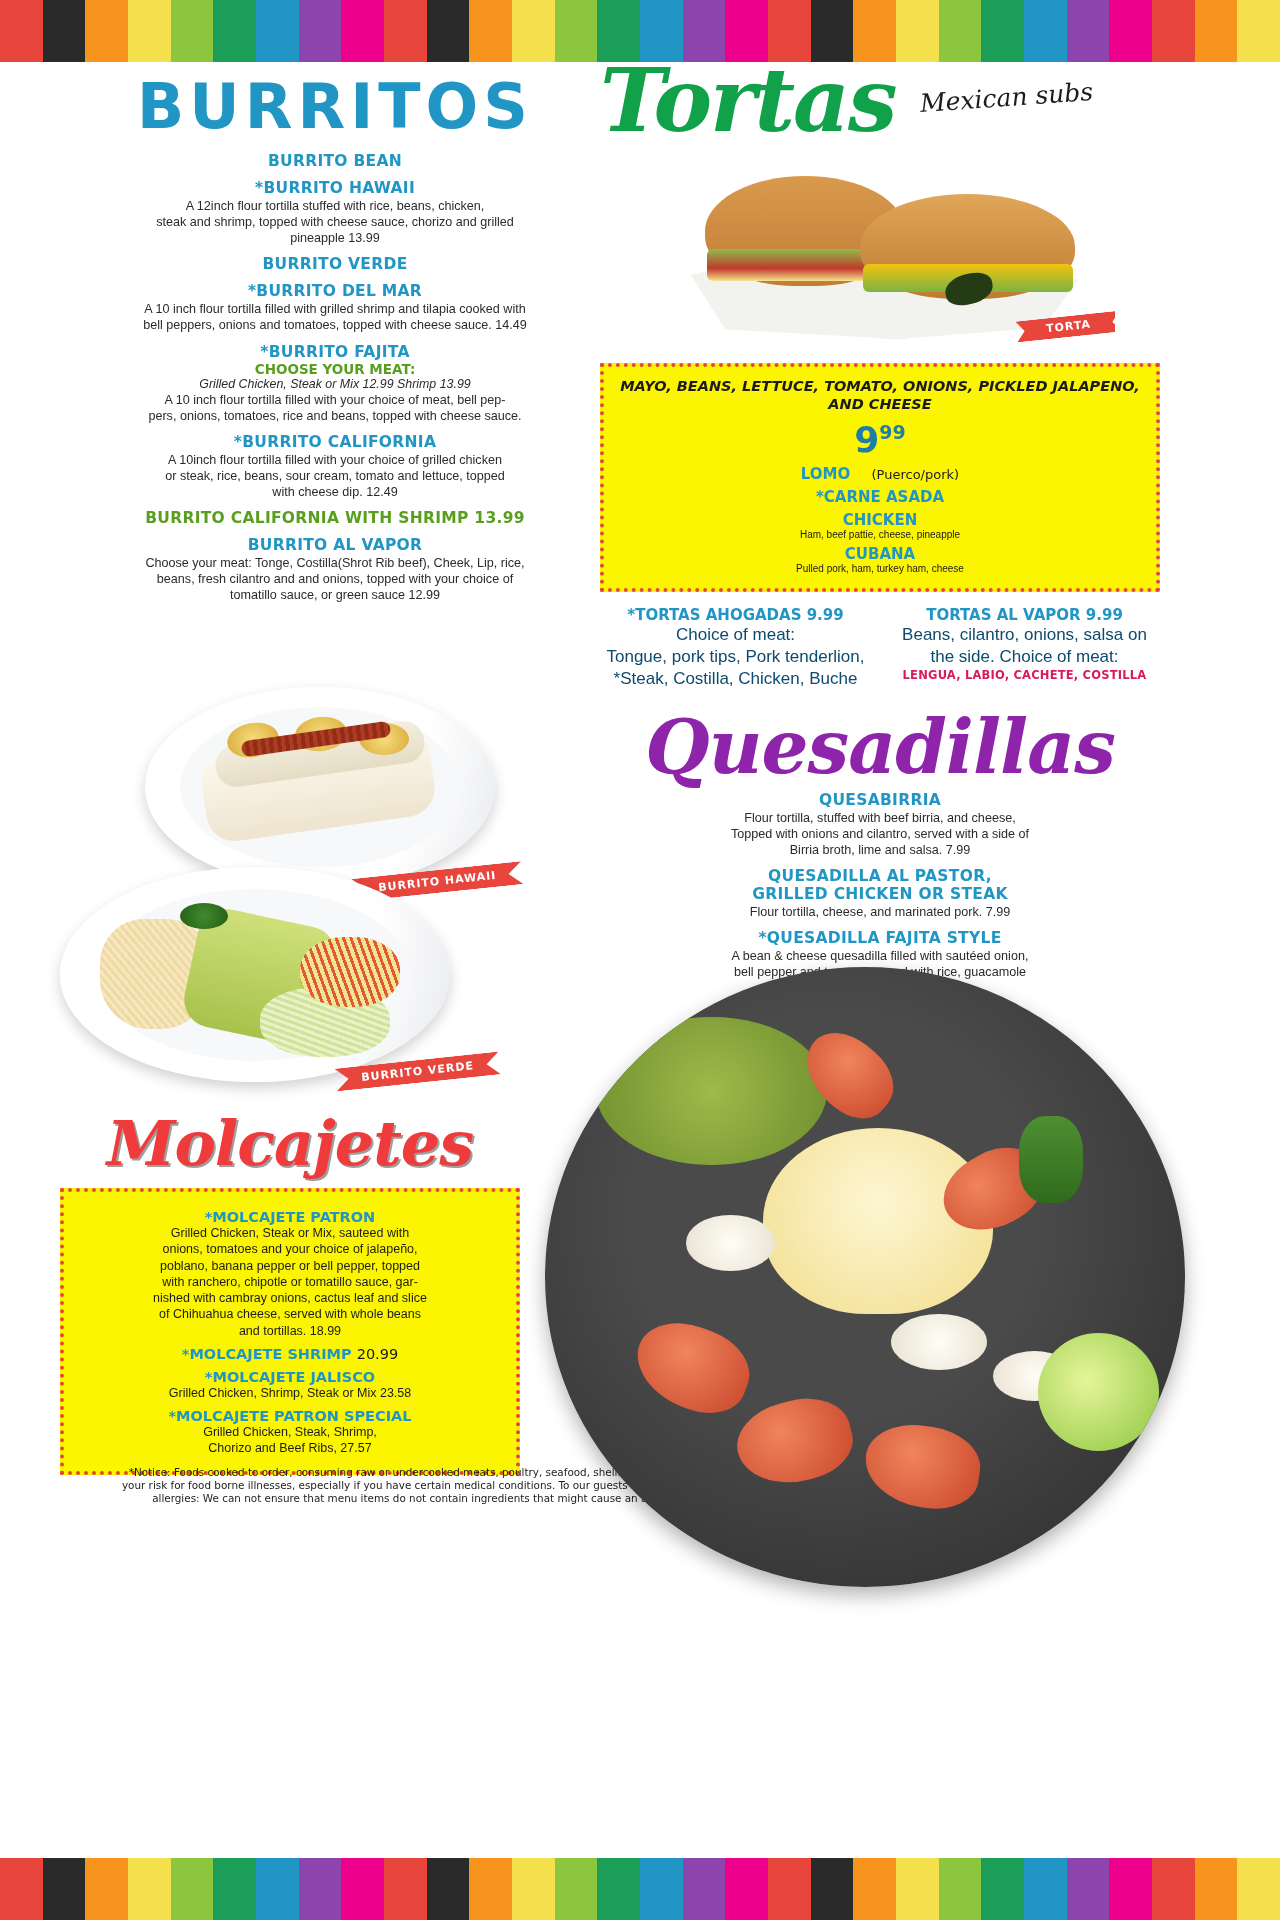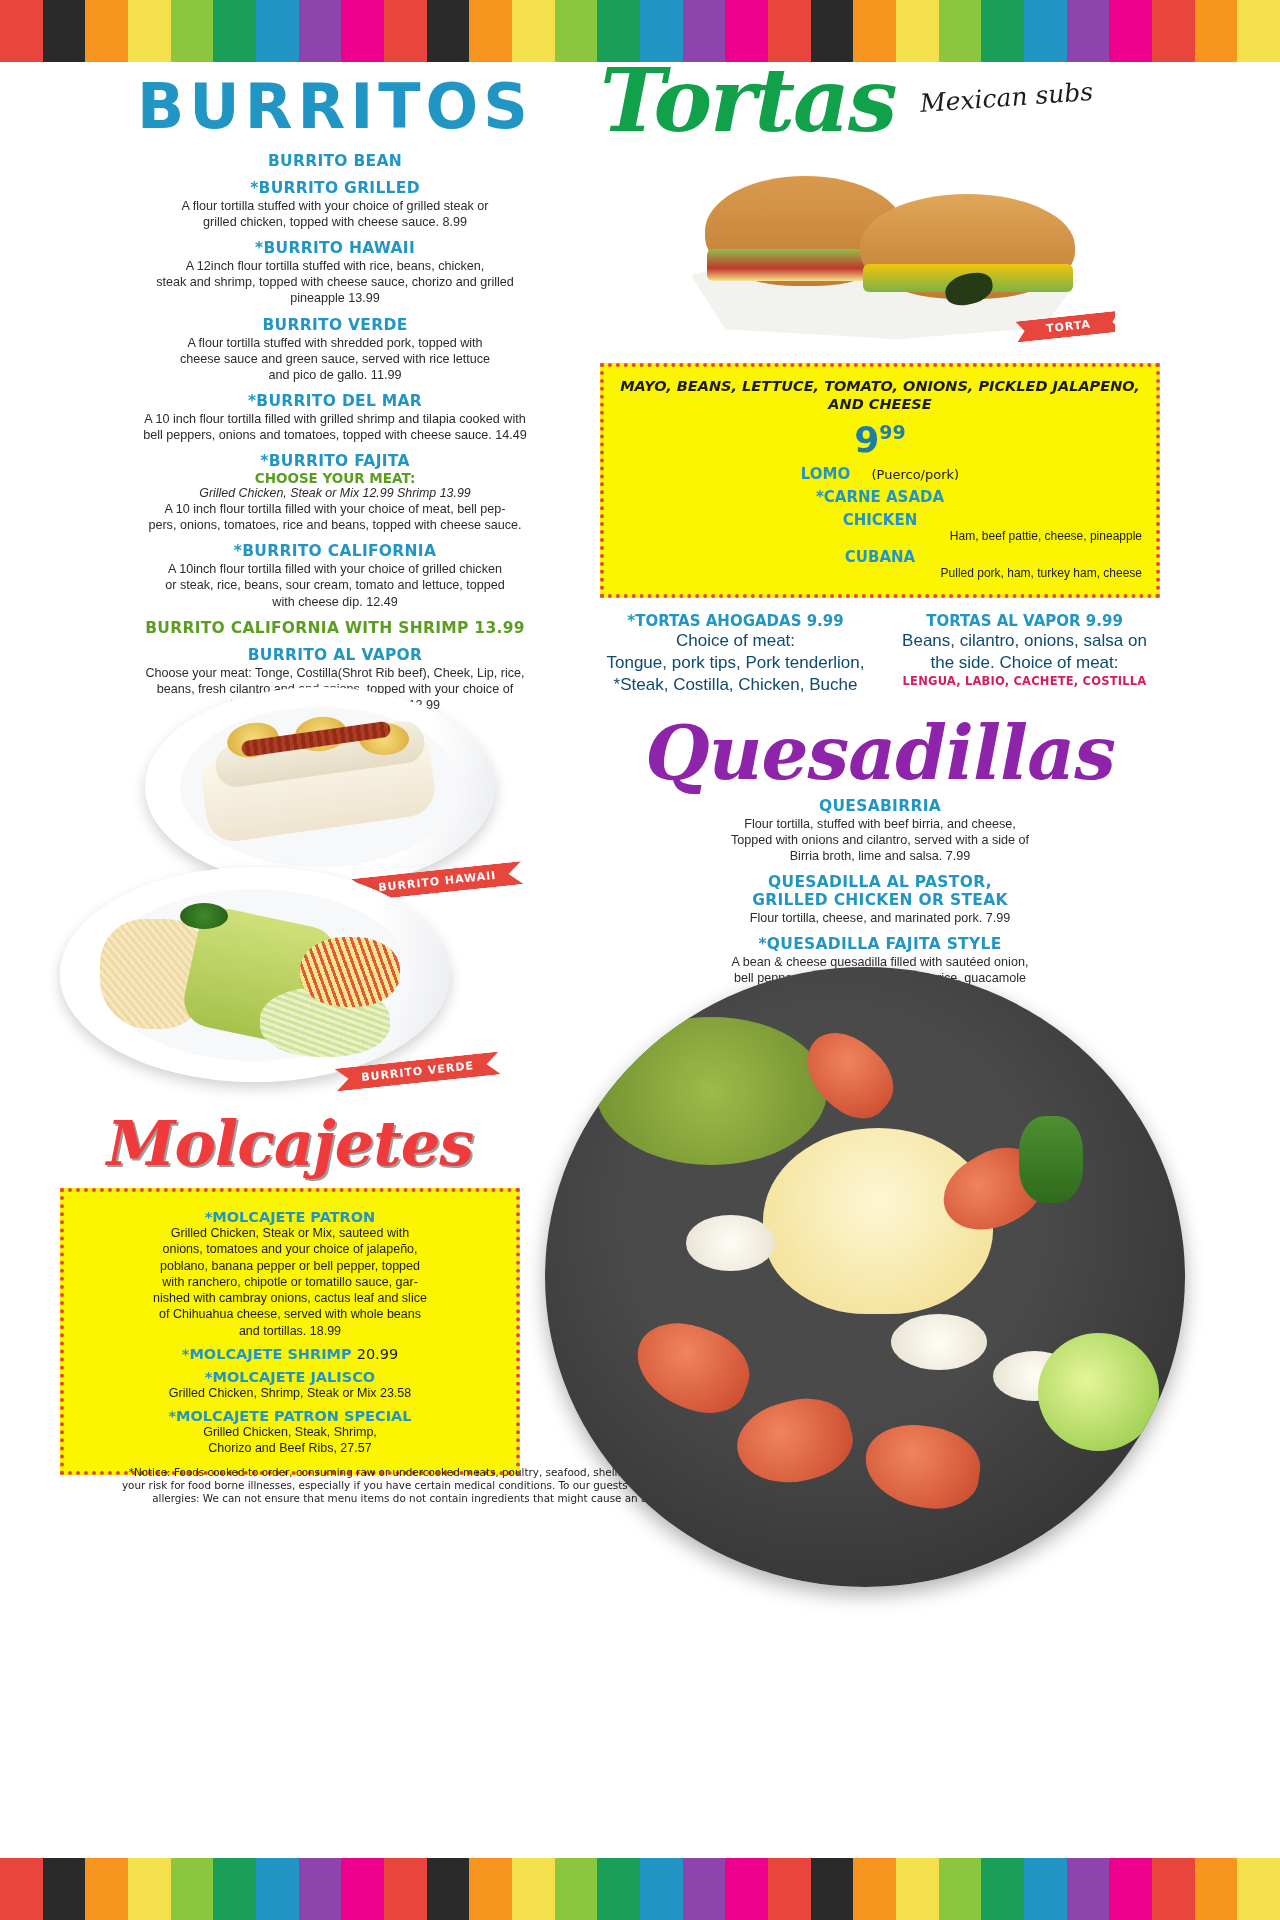--- a/index.html
+++ b/index.html
@@ -148,21 +148,21 @@
     color: #1d7fa8;
     font-size: 36px;
     margin: 6px 0 4px;
   }
   .dotted-box .price sup { font-size: 19px; vertical-align: super; }
   .dotted-box .n {
     font-family: "DejaVu Sans", sans-serif;
     font-weight: bold; font-size: 15px; color: #2196c4; margin-top: 5px;
   }
   .dotted-box .n small { font-weight: normal; font-size: 13px; color: #1c1c1c; margin-left: 16px; }
-  .dotted-box .d { font-size: 12px; color: #1c1c1c; text-align: right; }
+  .dotted-box .d { font-size: 10px; color: #1c1c1c; }
 
   .two-col { display: flex; gap: 18px; margin-top: 14px; }
   .two-col > div { flex: 1; text-align: center; }
   .two-col .t {
     font-family: "DejaVu Sans", sans-serif;
     font-weight: bold; font-size: 15px; color: #2196c4;
   }
   .two-col .b { font-size: 17px; color: #0c4a6e; line-height: 1.28; }
   .two-col .pink {
     font-family: "DejaVu Sans", sans-serif;
@@ -336,35 +336,27 @@
 
   <div class="content">
 
     <div class="col-left">
       <div class="burritos-title">BURRITOS</div>
       <div id="burrito-list">
           <div class="item">
             <div class="name">BURRITO BEAN</div>
           </div>
           <div class="item">
-            <div class="name"><span class="star">*</span>BURRITO GRILLED</div>
-            <div class="desc" style="white-space:pre-line">A flour tortilla stuffed with your choice of grilled steak or
-grilled chicken, topped with cheese sauce. 8.99</div>
-          </div>
-          <div class="item">
             <div class="name"><span class="star">*</span>BURRITO HAWAII</div>
             <div class="desc" style="white-space:pre-line">A 12inch flour tortilla stuffed with rice, beans, chicken,
 steak and shrimp, topped with cheese sauce, chorizo and grilled
 pineapple 13.99</div>
           </div>
           <div class="item">
             <div class="name">BURRITO VERDE</div>
-            <div class="desc" style="white-space:pre-line">A flour tortilla stuffed with shredded pork, topped with
-cheese sauce and green sauce, served with rice lettuce
-and pico de gallo.  11.99</div>
           </div>
           <div class="item">
             <div class="name"><span class="star">*</span>BURRITO DEL MAR</div>
             <div class="desc" style="white-space:pre-line">A 10 inch flour tortilla filled with grilled shrimp and tilapia cooked with
 bell peppers, onions and tomatoes, topped with cheese sauce.  14.49</div>
           </div>
           <div class="item">
             <div class="name"><span class="star">*</span>BURRITO FAJITA</div>
             <div class="sub">CHOOSE YOUR MEAT:</div>
             <div class="meats">Grilled Chicken, Steak  or Mix 12.99     Shrimp 13.99</div>

